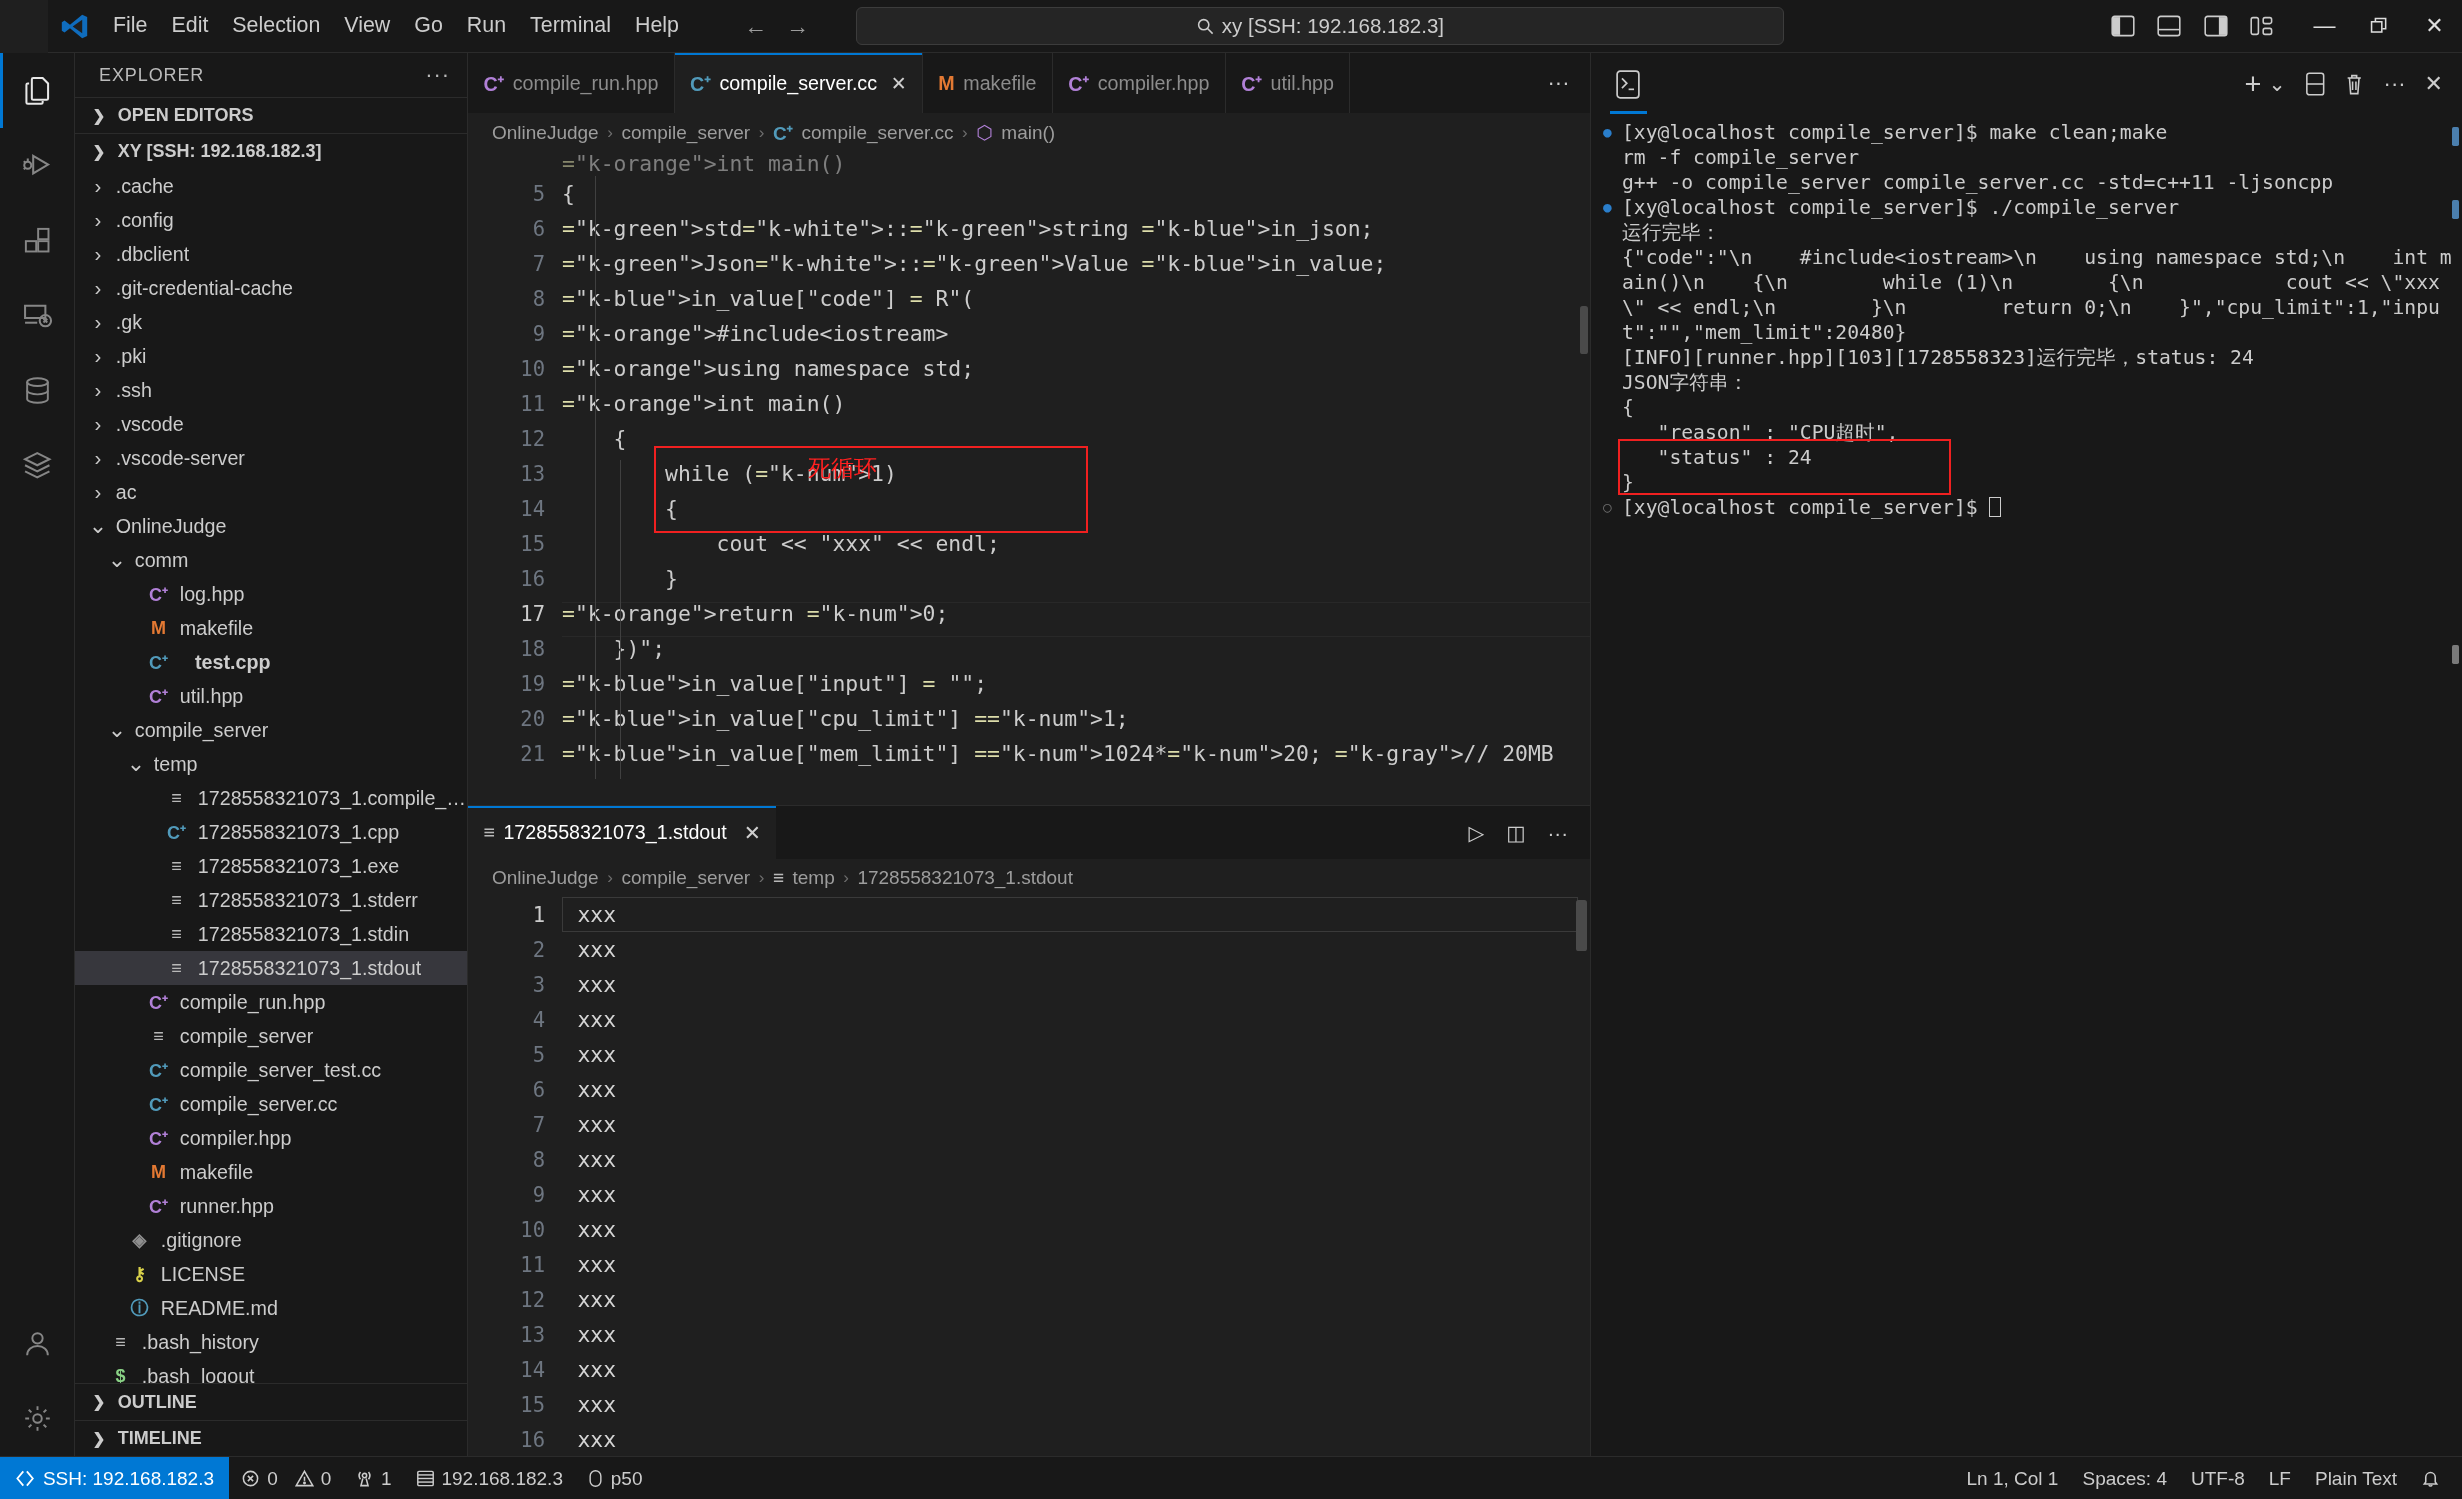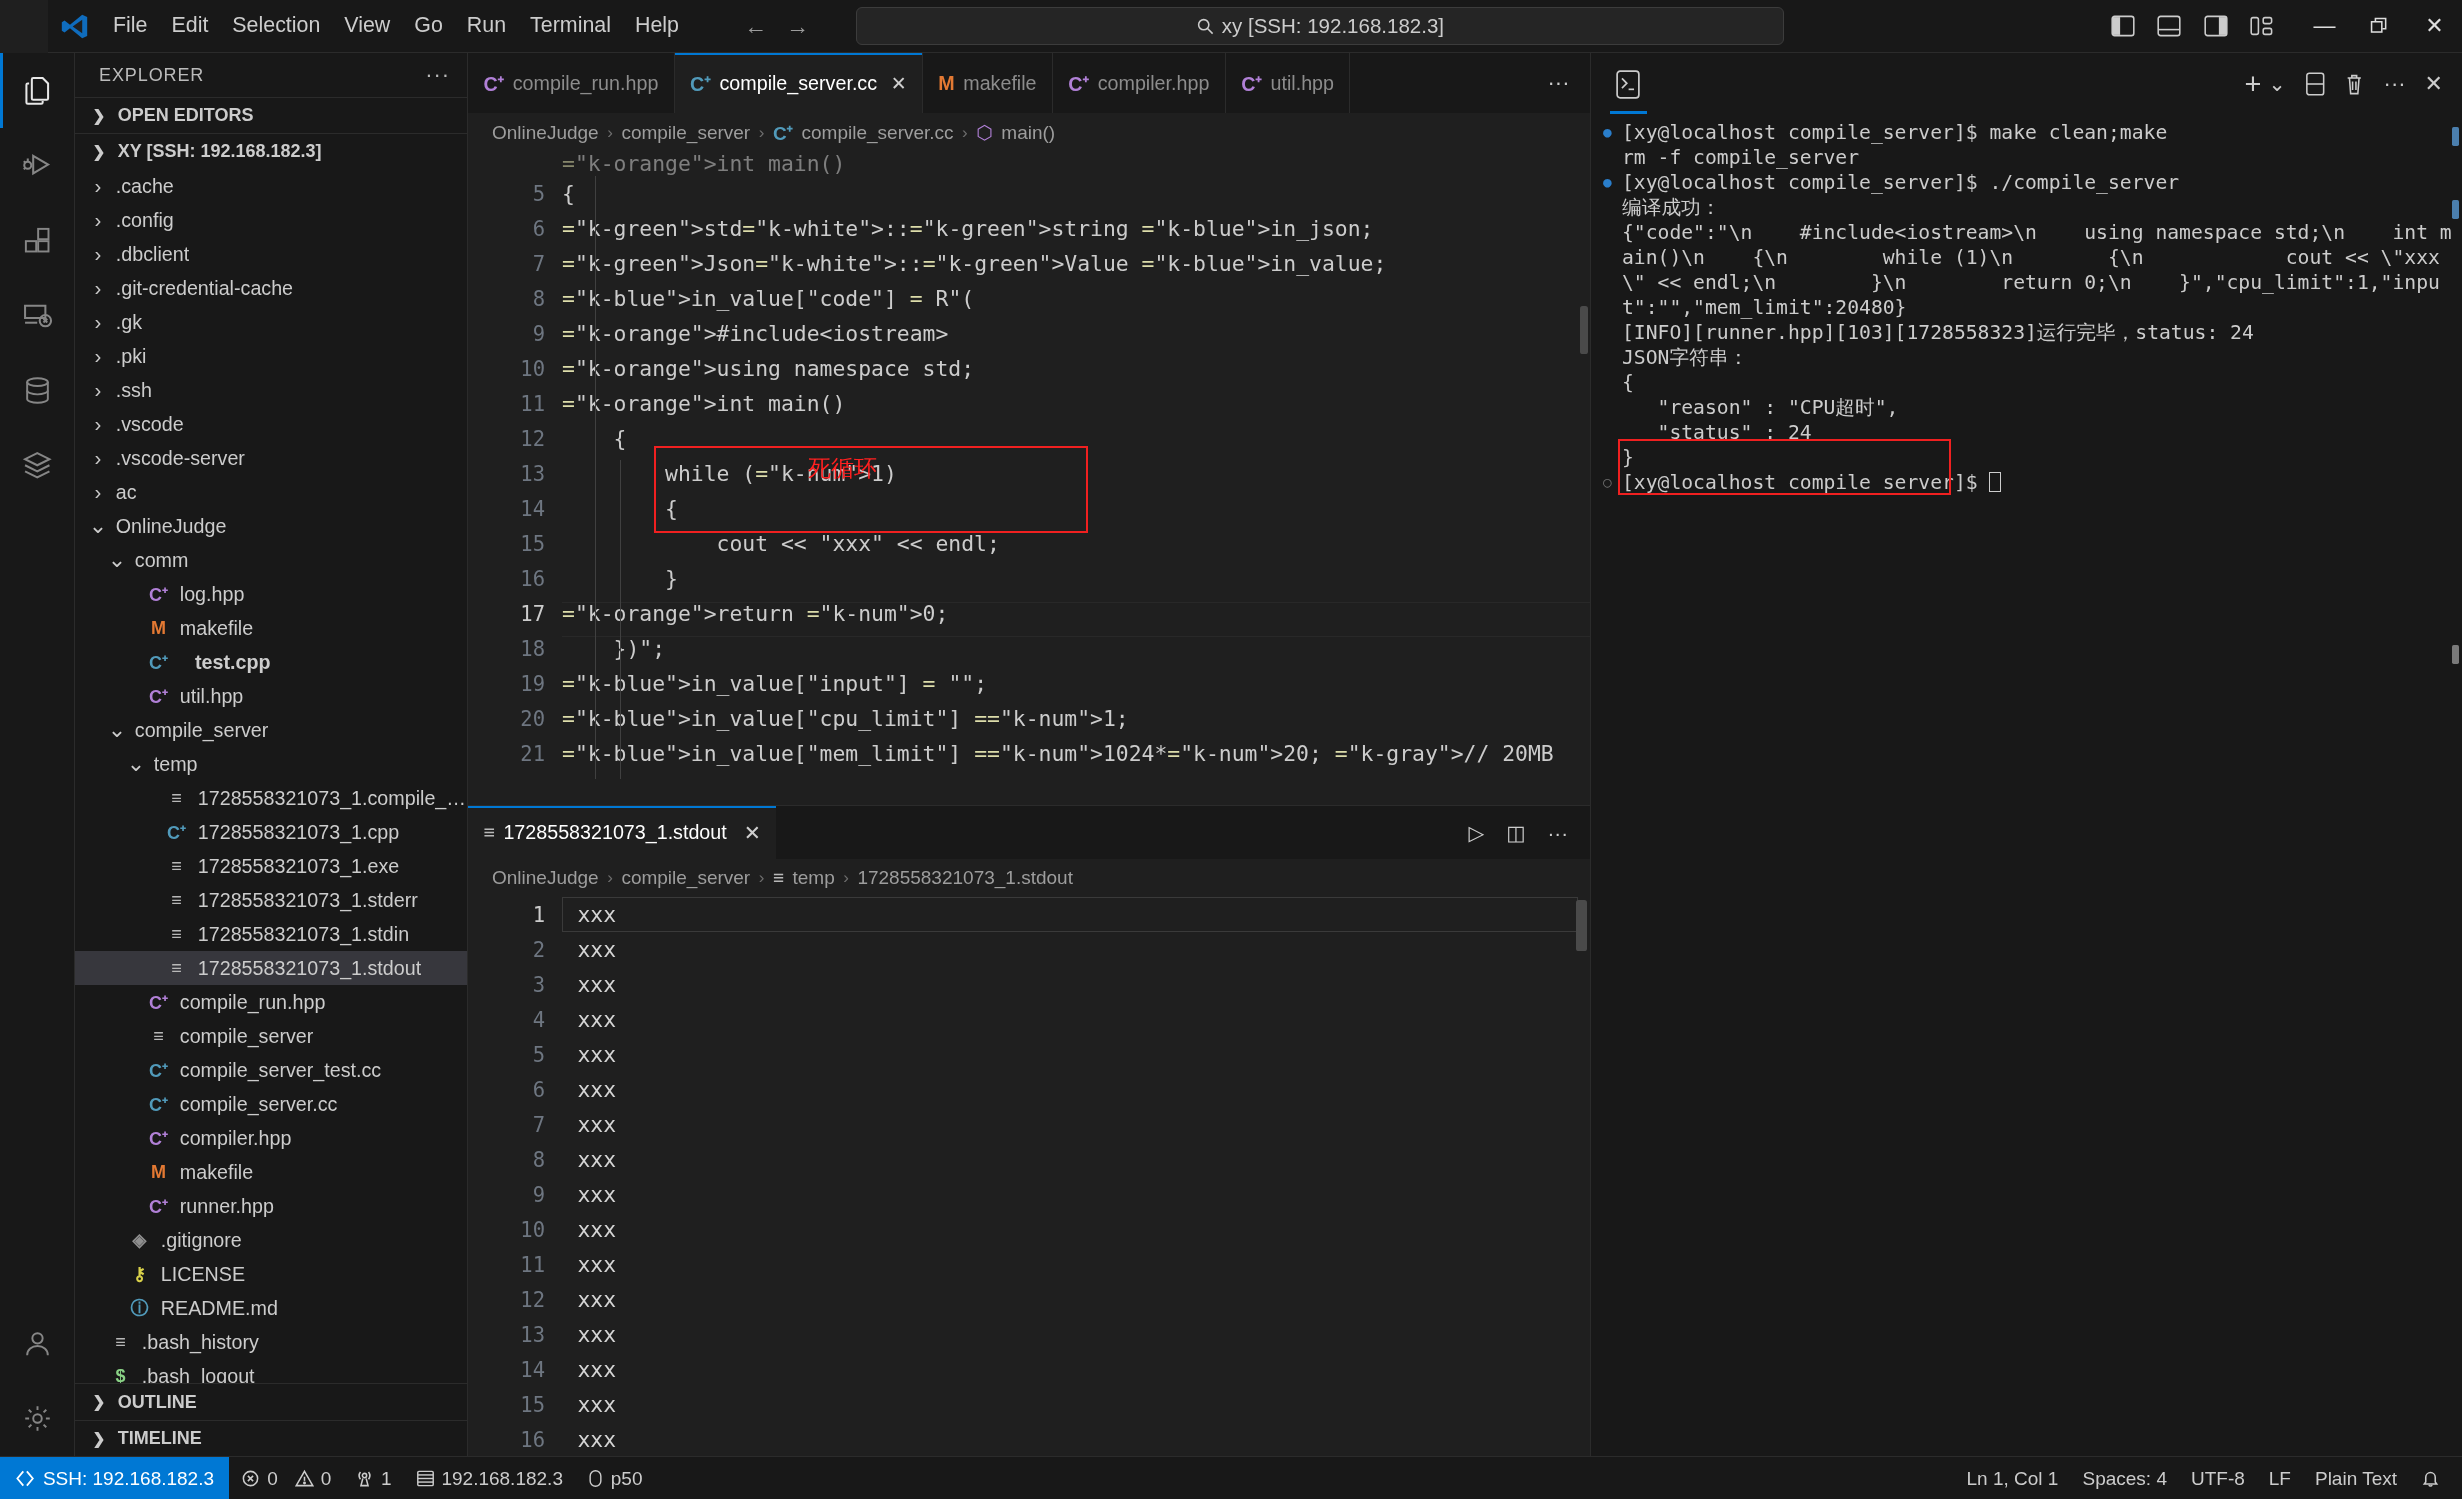--- a/index.html
+++ b/index.html
@@ -656,22 +656,23 @@
           <span>···</span>
           <span>✕</span>
         </div>
       </div>
       <div class="term-body" id="termbody">
         <div class="tscroll" style="top:12px;height:19px;"></div>
         <div class="tscroll" style="top:85px;height:19px;"></div>
         <div class="tscroll" style="top:530px;height:19px;background:#7a7a7a;"></div>
       <div class="tline"><span class="tmark dot-blue">●</span><span style="flex: 1 1 0%; white-space: pre-wrap; word-break: break-all;">[xy@localhost compile_server]$ make clean;make</span></div>
           <div class="tline"><span class="tmark "></span><span style="flex: 1 1 0%; white-space: pre-wrap; word-break: break-all;">rm -f compile_server</span></div>
+          <div class="tline"><span class="tmark "></span><span style="flex: 1 1 0%; white-space: pre-wrap; word-break: break-all;">g++ -o compile_server compile_server.cc -std=c++11 -ljsoncpp</span></div>
           <div class="tline"><span class="tmark dot-blue">●</span><span style="flex: 1 1 0%; white-space: pre-wrap; word-break: break-all;">[xy@localhost compile_server]$ ./compile_server</span></div>
-          <div class="tline"><span class="tmark "></span><span style="flex: 1 1 0%; white-space: pre-wrap; word-break: break-all;">编译成功：</span></div>
+          <div class="tline"><span class="tmark "></span><span style="flex: 1 1 0%; white-space: pre-wrap; word-break: break-all;">运行完毕：</span></div>
           <div class="tline"><span class="tmark "></span><span style="flex: 1 1 0%; white-space: pre-wrap; word-break: break-all;">{"code":"\n    #include&lt;iostream&gt;\n    using namespace std;\n    int main()\n    {\n        while (1)\n        {\n            cout &lt;&lt; \"xxx\" &lt;&lt; endl;\n        }\n        return 0;\n    }","cpu_limit":1,"input":"","mem_limit":20480}</span></div>
           <div class="tline"><span class="tmark "></span><span style="flex: 1 1 0%; white-space: pre-wrap; word-break: break-all;"></span></div>
           <div class="tline"><span class="tmark "></span><span style="flex: 1 1 0%; white-space: pre-wrap; word-break: break-all;">[INFO][runner.hpp][103][1728558323]运行完毕，status: 24</span></div>
           <div class="tline"><span class="tmark "></span><span style="flex: 1 1 0%; white-space: pre-wrap; word-break: break-all;">JSON字符串：</span></div>
           <div class="tline"><span class="tmark "></span><span style="flex: 1 1 0%; white-space: pre-wrap; word-break: break-all;">{</span></div>
           <div class="tline"><span class="tmark "></span><span style="flex: 1 1 0%; white-space: pre-wrap; word-break: break-all;">   "reason" : "CPU超时",</span></div>
           <div class="tline"><span class="tmark "></span><span style="flex: 1 1 0%; white-space: pre-wrap; word-break: break-all;">   "status" : 24</span></div>
           <div class="tline"><span class="tmark "></span><span style="flex: 1 1 0%; white-space: pre-wrap; word-break: break-all;">}</span></div>
           <div class="tline"><span class="tmark "></span><span style="flex: 1 1 0%; white-space: pre-wrap; word-break: break-all;"></span></div>
           <div class="tline"><span class="tmark dot-gray">○</span><span style="flex: 1 1 0%; white-space: pre-wrap; word-break: break-all;">[xy@localhost compile_server]$ <span class="cursorblk"></span></span></div>

